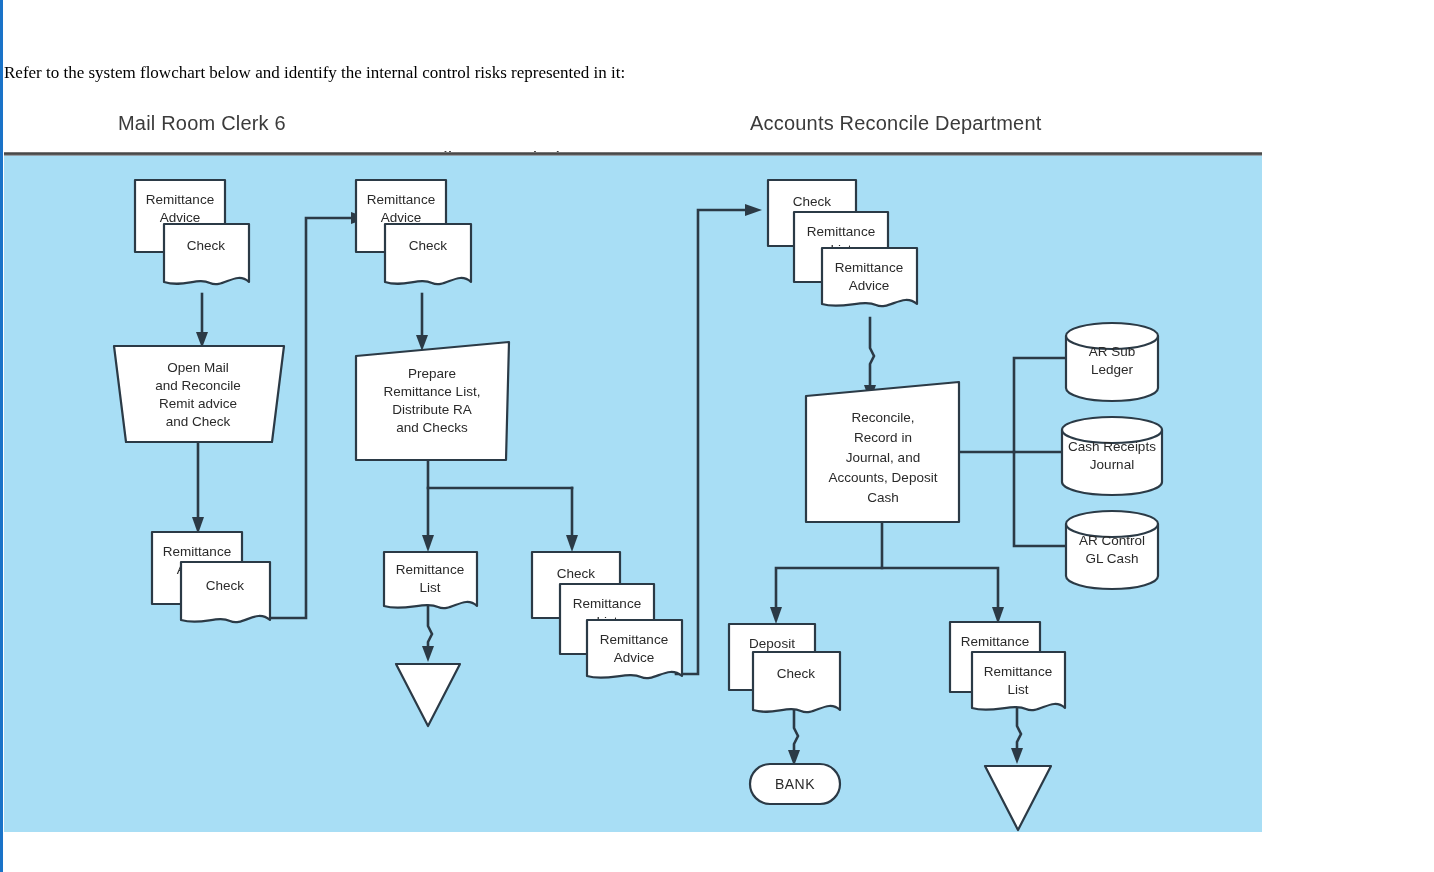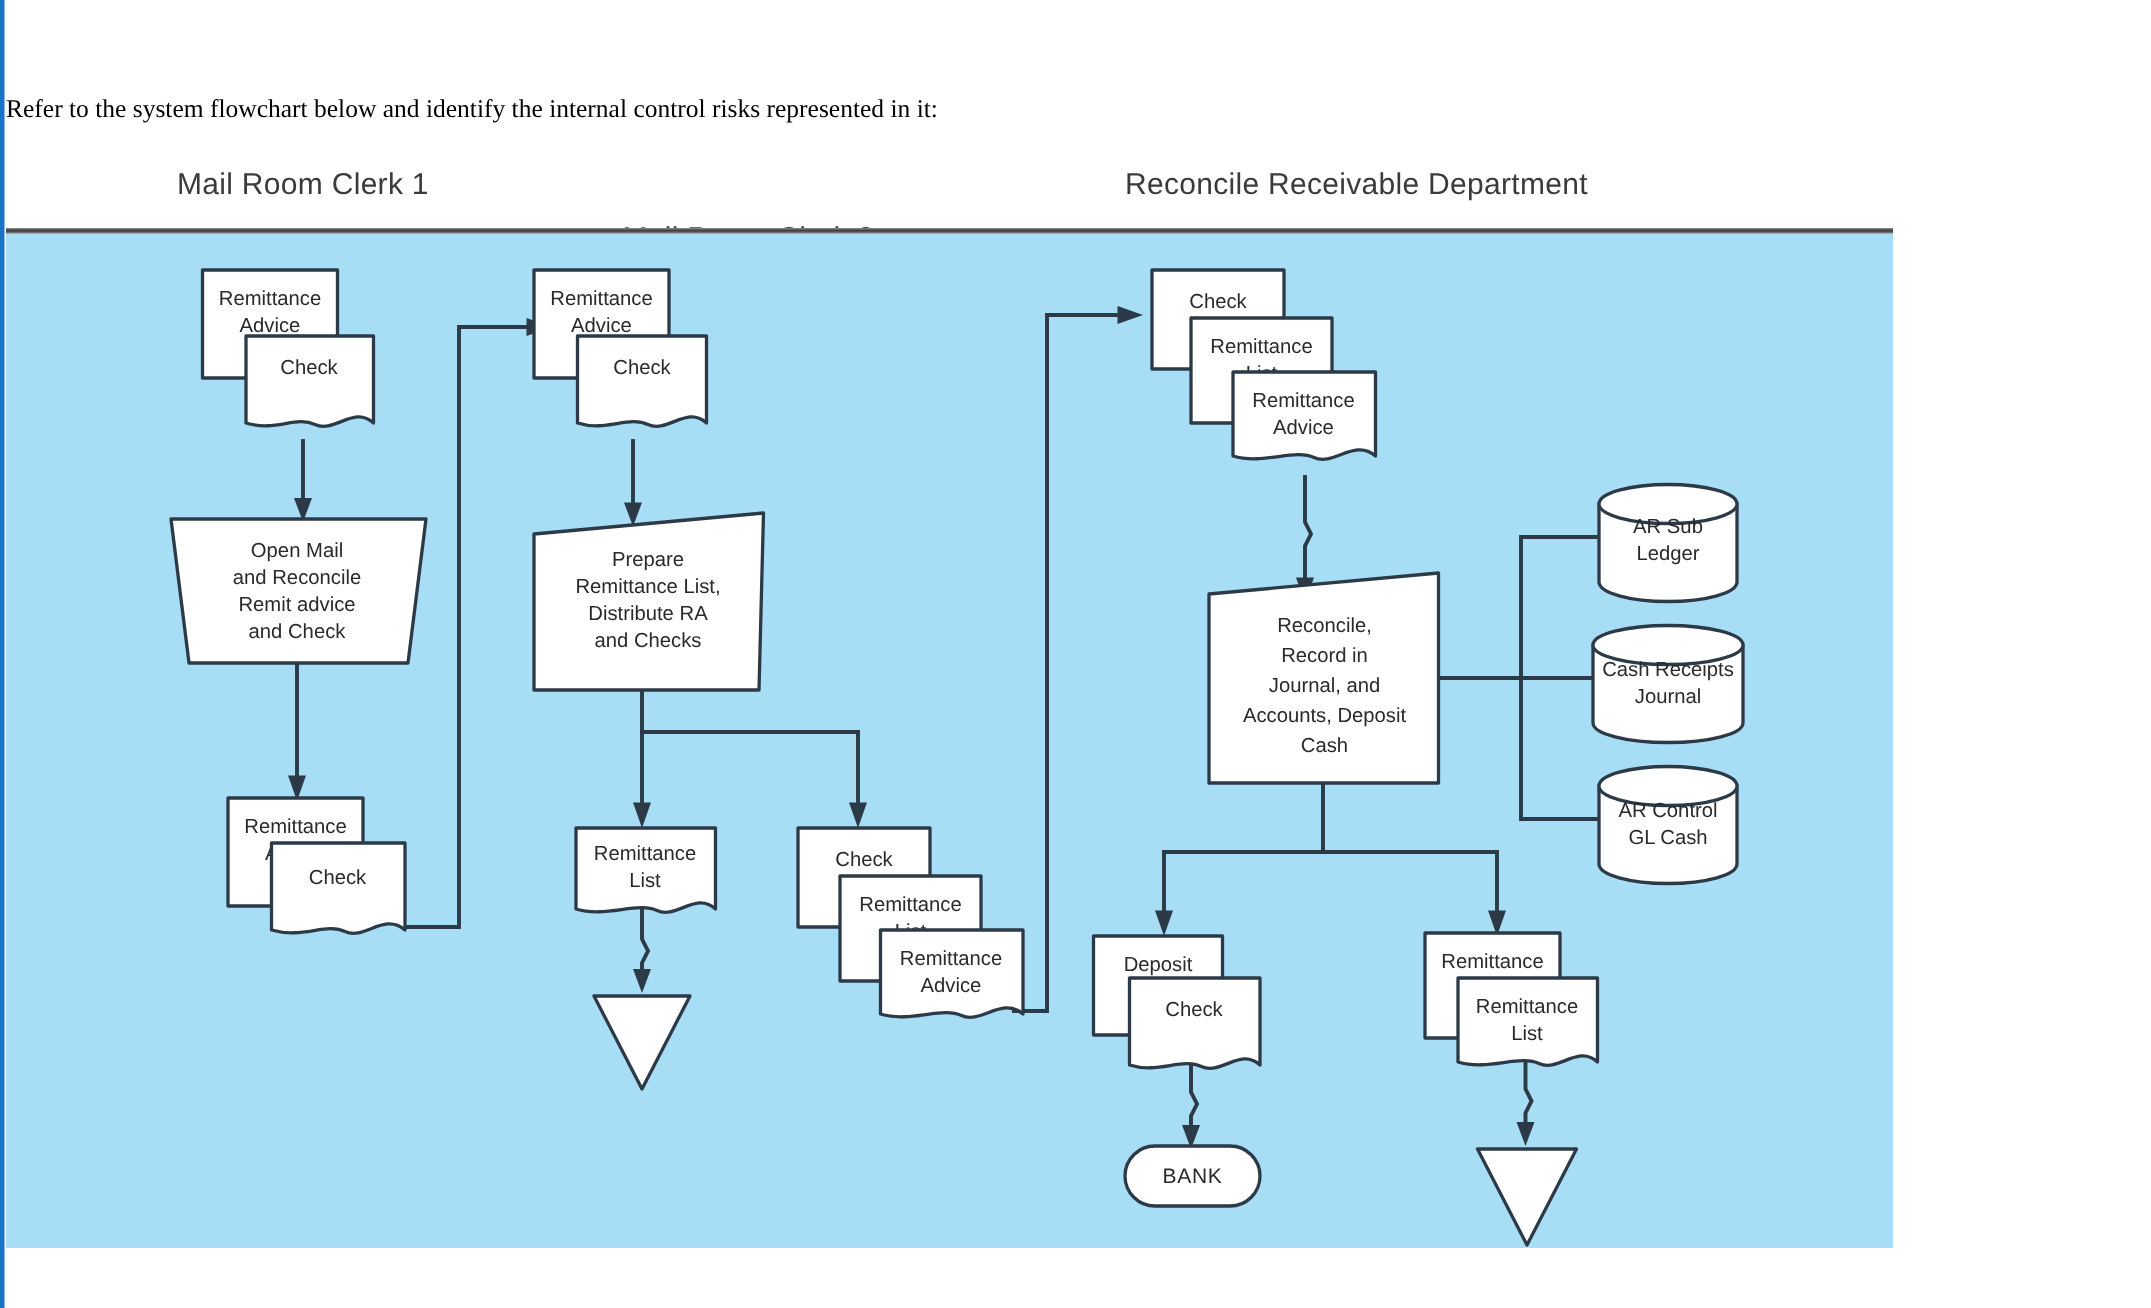--- a/index.html
+++ b/index.html
@@ -32,23 +32,23 @@
   .lbl-bank{font-size:14px;letter-spacing:.5px;}
 </style>
 </head>
 <body>
 
 <div id="left-rail"></div>
 
 <div id="question-text">Refer to the system flowchart below and identify the internal control risks represented in it:</div>
 
 <div id="lane-header">
-  <div class="lane-title" style="left:114px;">Mail Room Clerk 1</div>
+  <div class="lane-title" style="left:114px;">Mail Room Clerk 6</div>
   <div class="lane-title" style="left:411px;margin-top:36px;">Mail Room Clerk 2</div>
-  <div class="lane-title" style="left:746px;">Reconcile Receivable Department</div>
+  <div class="lane-title" style="left:746px;">Accounts Reconcile Department</div>
 </div>
 
 <div id="header-rule"></div>
 
 <div id="chart-panel">
 <svg width="1258" height="676" viewBox="0 0 1258 676" xmlns="http://www.w3.org/2000/svg">
   <defs>
 
     <g id="doc-proto"></g>
   </defs>

